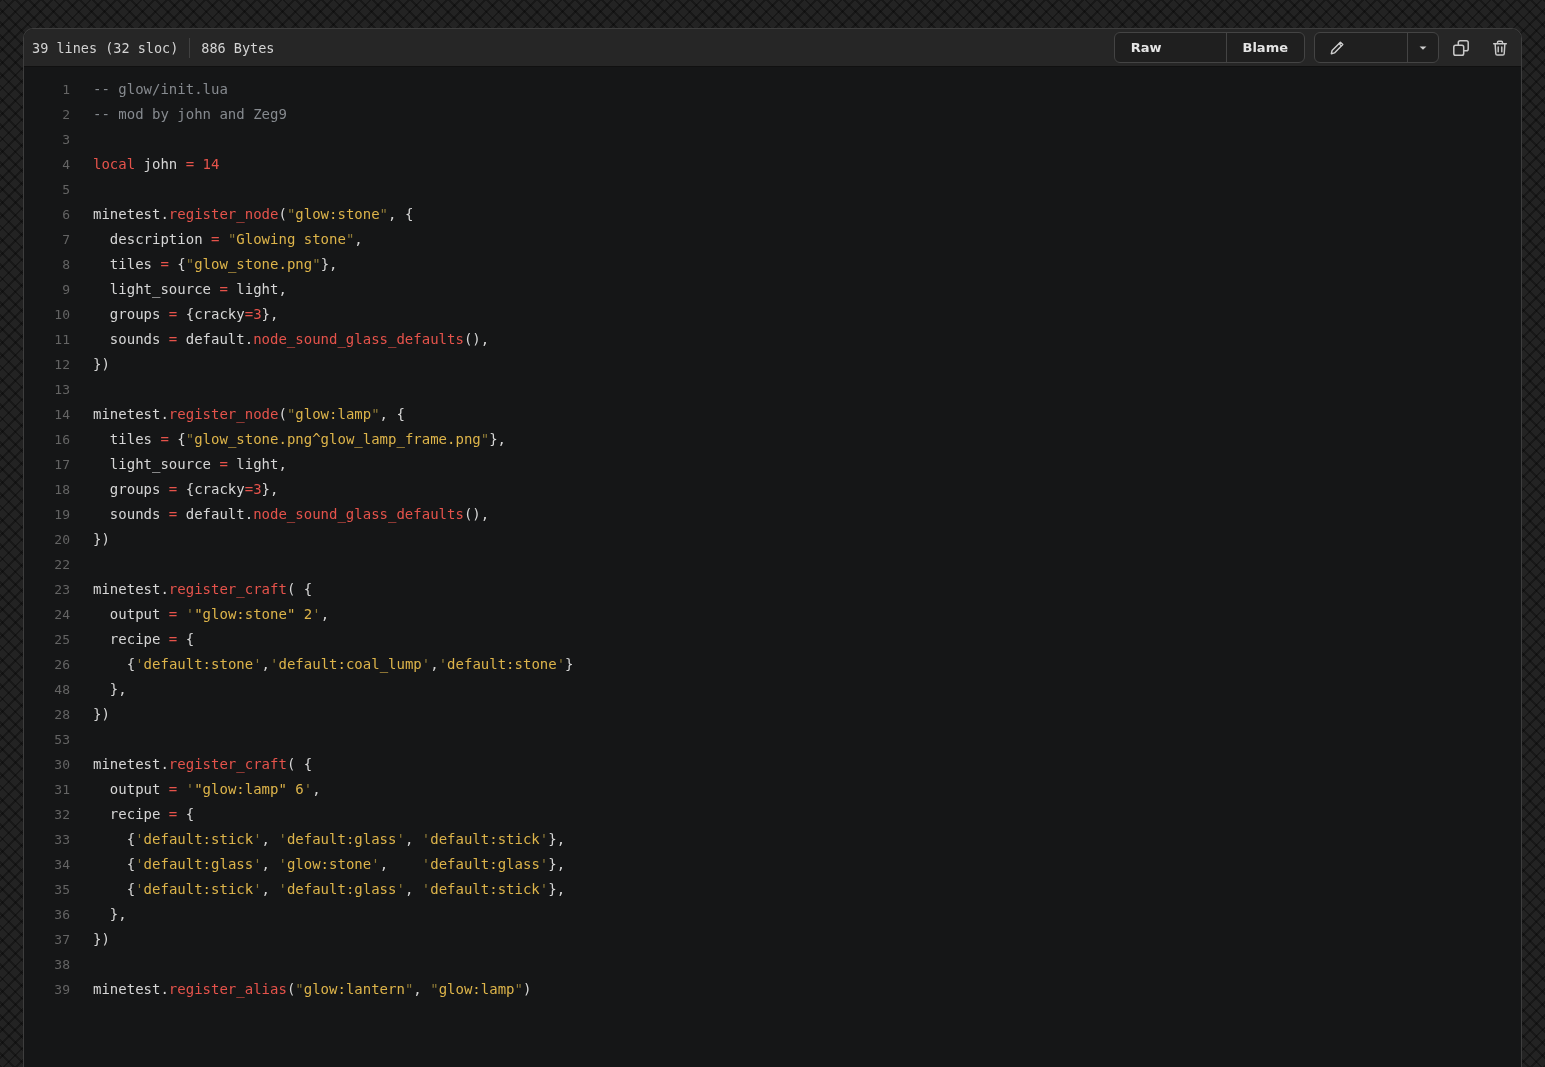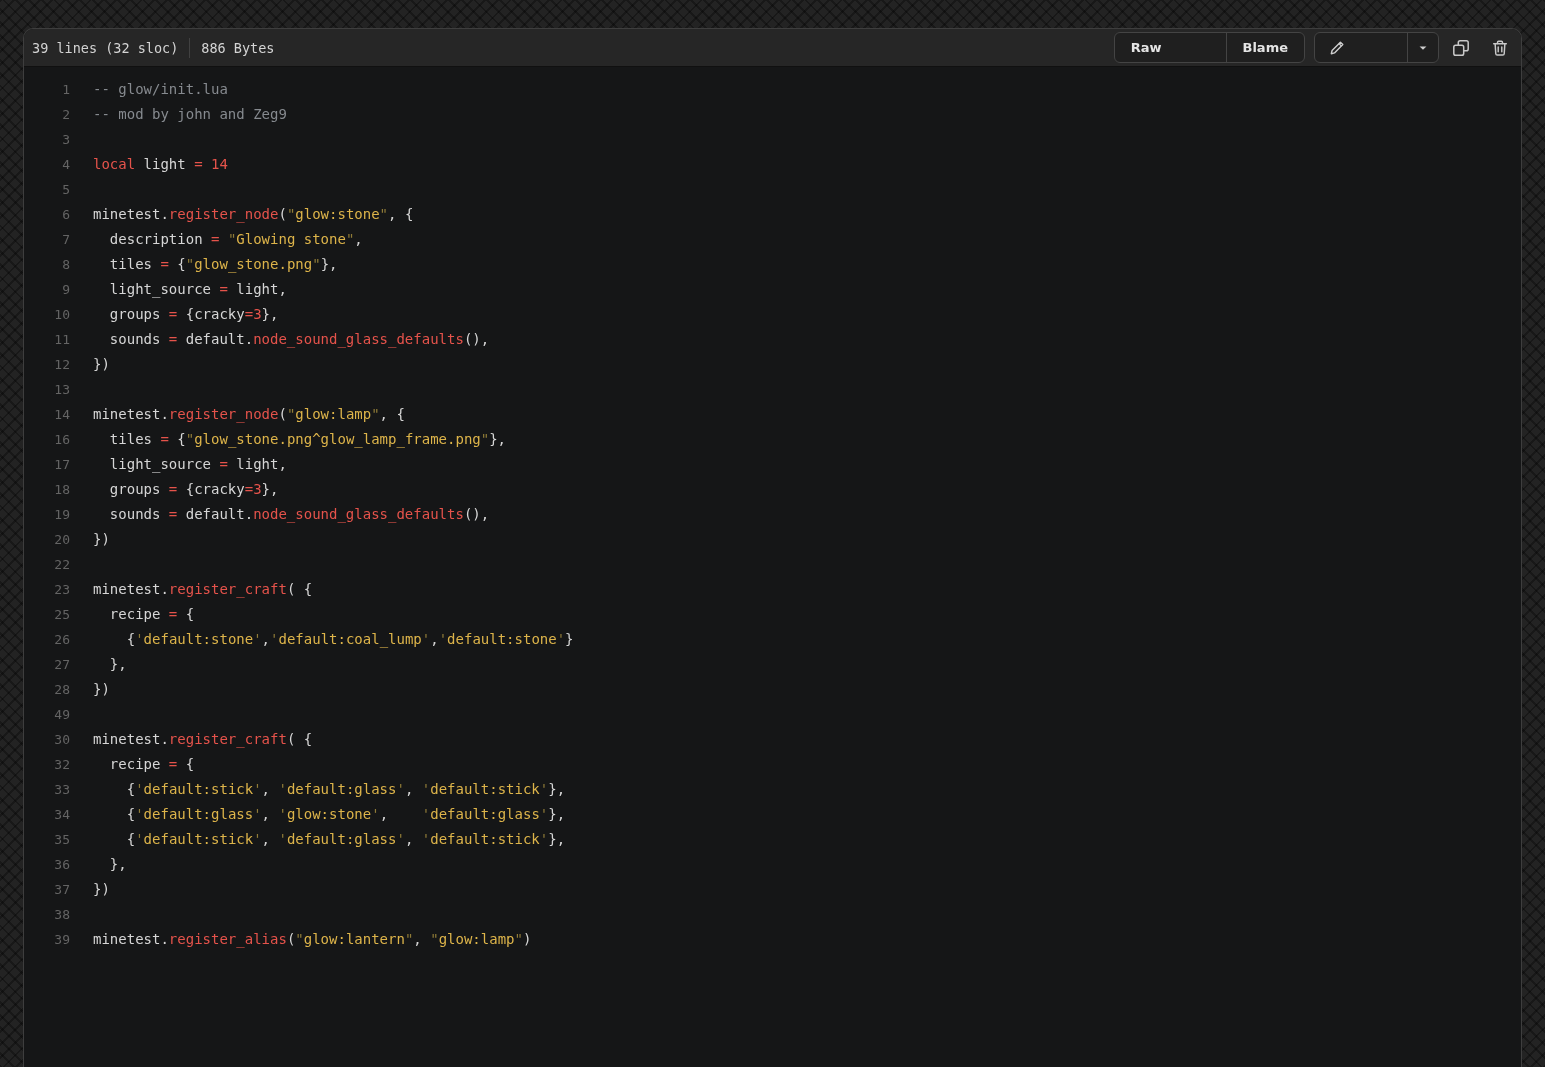--- a/index.html
+++ b/index.html
@@ -139,21 +139,21 @@
           <div class="code-row">
             <span class="ln">2</span>
             <span class="code-text"><span class="tok-c">-- mod by john and Zeg9</span></span>
           </div>
           <div class="code-row">
             <span class="ln">3</span>
             <span class="code-text"></span>
           </div>
           <div class="code-row">
             <span class="ln">4</span>
-            <span class="code-text"><span class="tok-r">local</span><span class="tok-p"> light </span><span class="tok-r">=</span><span class="tok-p"> </span><span class="tok-r">14</span></span>
+            <span class="code-text"><span class="tok-r">local</span><span class="tok-p"> john </span><span class="tok-r">=</span><span class="tok-p"> </span><span class="tok-r">14</span></span>
           </div>
           <div class="code-row">
             <span class="ln">5</span>
             <span class="code-text"></span>
           </div>
           <div class="code-row">
             <span class="ln">6</span>
             <span class="code-text"><span class="tok-p">minetest.</span><span class="tok-r">register_node</span><span class="tok-p">(</span><span class="tok-q">"</span><span class="tok-s">glow:stone</span><span class="tok-q">"</span><span class="tok-p">, {</span></span>
           </div>
           <div class="code-row">
@@ -210,44 +210,52 @@
           </div>
           <div class="code-row">
             <span class="ln">22</span>
             <span class="code-text"></span>
           </div>
           <div class="code-row">
             <span class="ln">23</span>
             <span class="code-text"><span class="tok-p">minetest.</span><span class="tok-r">register_craft</span><span class="tok-p">( {</span></span>
           </div>
           <div class="code-row">
+            <span class="ln">24</span>
+            <span class="code-text"><span class="tok-p">  output </span><span class="tok-r">=</span><span class="tok-p"> </span><span class="tok-q">'</span><span class="tok-s">"glow:stone" 2</span><span class="tok-q">'</span><span class="tok-p">,</span></span>
+          </div>
+          <div class="code-row">
             <span class="ln">25</span>
             <span class="code-text"><span class="tok-p">  recipe </span><span class="tok-r">=</span><span class="tok-p"> {</span></span>
           </div>
           <div class="code-row">
             <span class="ln">26</span>
             <span class="code-text"><span class="tok-p">    {</span><span class="tok-q">'</span><span class="tok-s">default:stone</span><span class="tok-q">'</span><span class="tok-p">,</span><span class="tok-q">'</span><span class="tok-s">default:coal_lump</span><span class="tok-q">'</span><span class="tok-p">,</span><span class="tok-q">'</span><span class="tok-s">default:stone</span><span class="tok-q">'</span><span class="tok-p">}</span></span>
           </div>
           <div class="code-row">
-            <span class="ln">27</span>
+            <span class="ln">48</span>
             <span class="code-text"><span class="tok-p">  },</span></span>
           </div>
           <div class="code-row">
             <span class="ln">28</span>
             <span class="code-text"><span class="tok-p">})</span></span>
           </div>
           <div class="code-row">
-            <span class="ln">49</span>
+            <span class="ln">53</span>
             <span class="code-text"></span>
           </div>
           <div class="code-row">
             <span class="ln">30</span>
             <span class="code-text"><span class="tok-p">minetest.</span><span class="tok-r">register_craft</span><span class="tok-p">( {</span></span>
           </div>
           <div class="code-row">
+            <span class="ln">31</span>
+            <span class="code-text"><span class="tok-p">  output </span><span class="tok-r">=</span><span class="tok-p"> </span><span class="tok-q">'</span><span class="tok-s">"glow:lamp" 6</span><span class="tok-q">'</span><span class="tok-p">,</span></span>
+          </div>
+          <div class="code-row">
             <span class="ln">32</span>
             <span class="code-text"><span class="tok-p">  recipe </span><span class="tok-r">=</span><span class="tok-p"> {</span></span>
           </div>
           <div class="code-row">
             <span class="ln">33</span>
             <span class="code-text"><span class="tok-p">    {</span><span class="tok-q">'</span><span class="tok-s">default:stick</span><span class="tok-q">'</span><span class="tok-p">, </span><span class="tok-q">'</span><span class="tok-s">default:glass</span><span class="tok-q">'</span><span class="tok-p">, </span><span class="tok-q">'</span><span class="tok-s">default:stick</span><span class="tok-q">'</span><span class="tok-p">},</span></span>
           </div>
           <div class="code-row">
             <span class="ln">34</span>
             <span class="code-text"><span class="tok-p">    {</span><span class="tok-q">'</span><span class="tok-s">default:glass</span><span class="tok-q">'</span><span class="tok-p">, </span><span class="tok-q">'</span><span class="tok-s">glow:stone</span><span class="tok-q">'</span><span class="tok-p">,    </span><span class="tok-q">'</span><span class="tok-s">default:glass</span><span class="tok-q">'</span><span class="tok-p">},</span></span>

